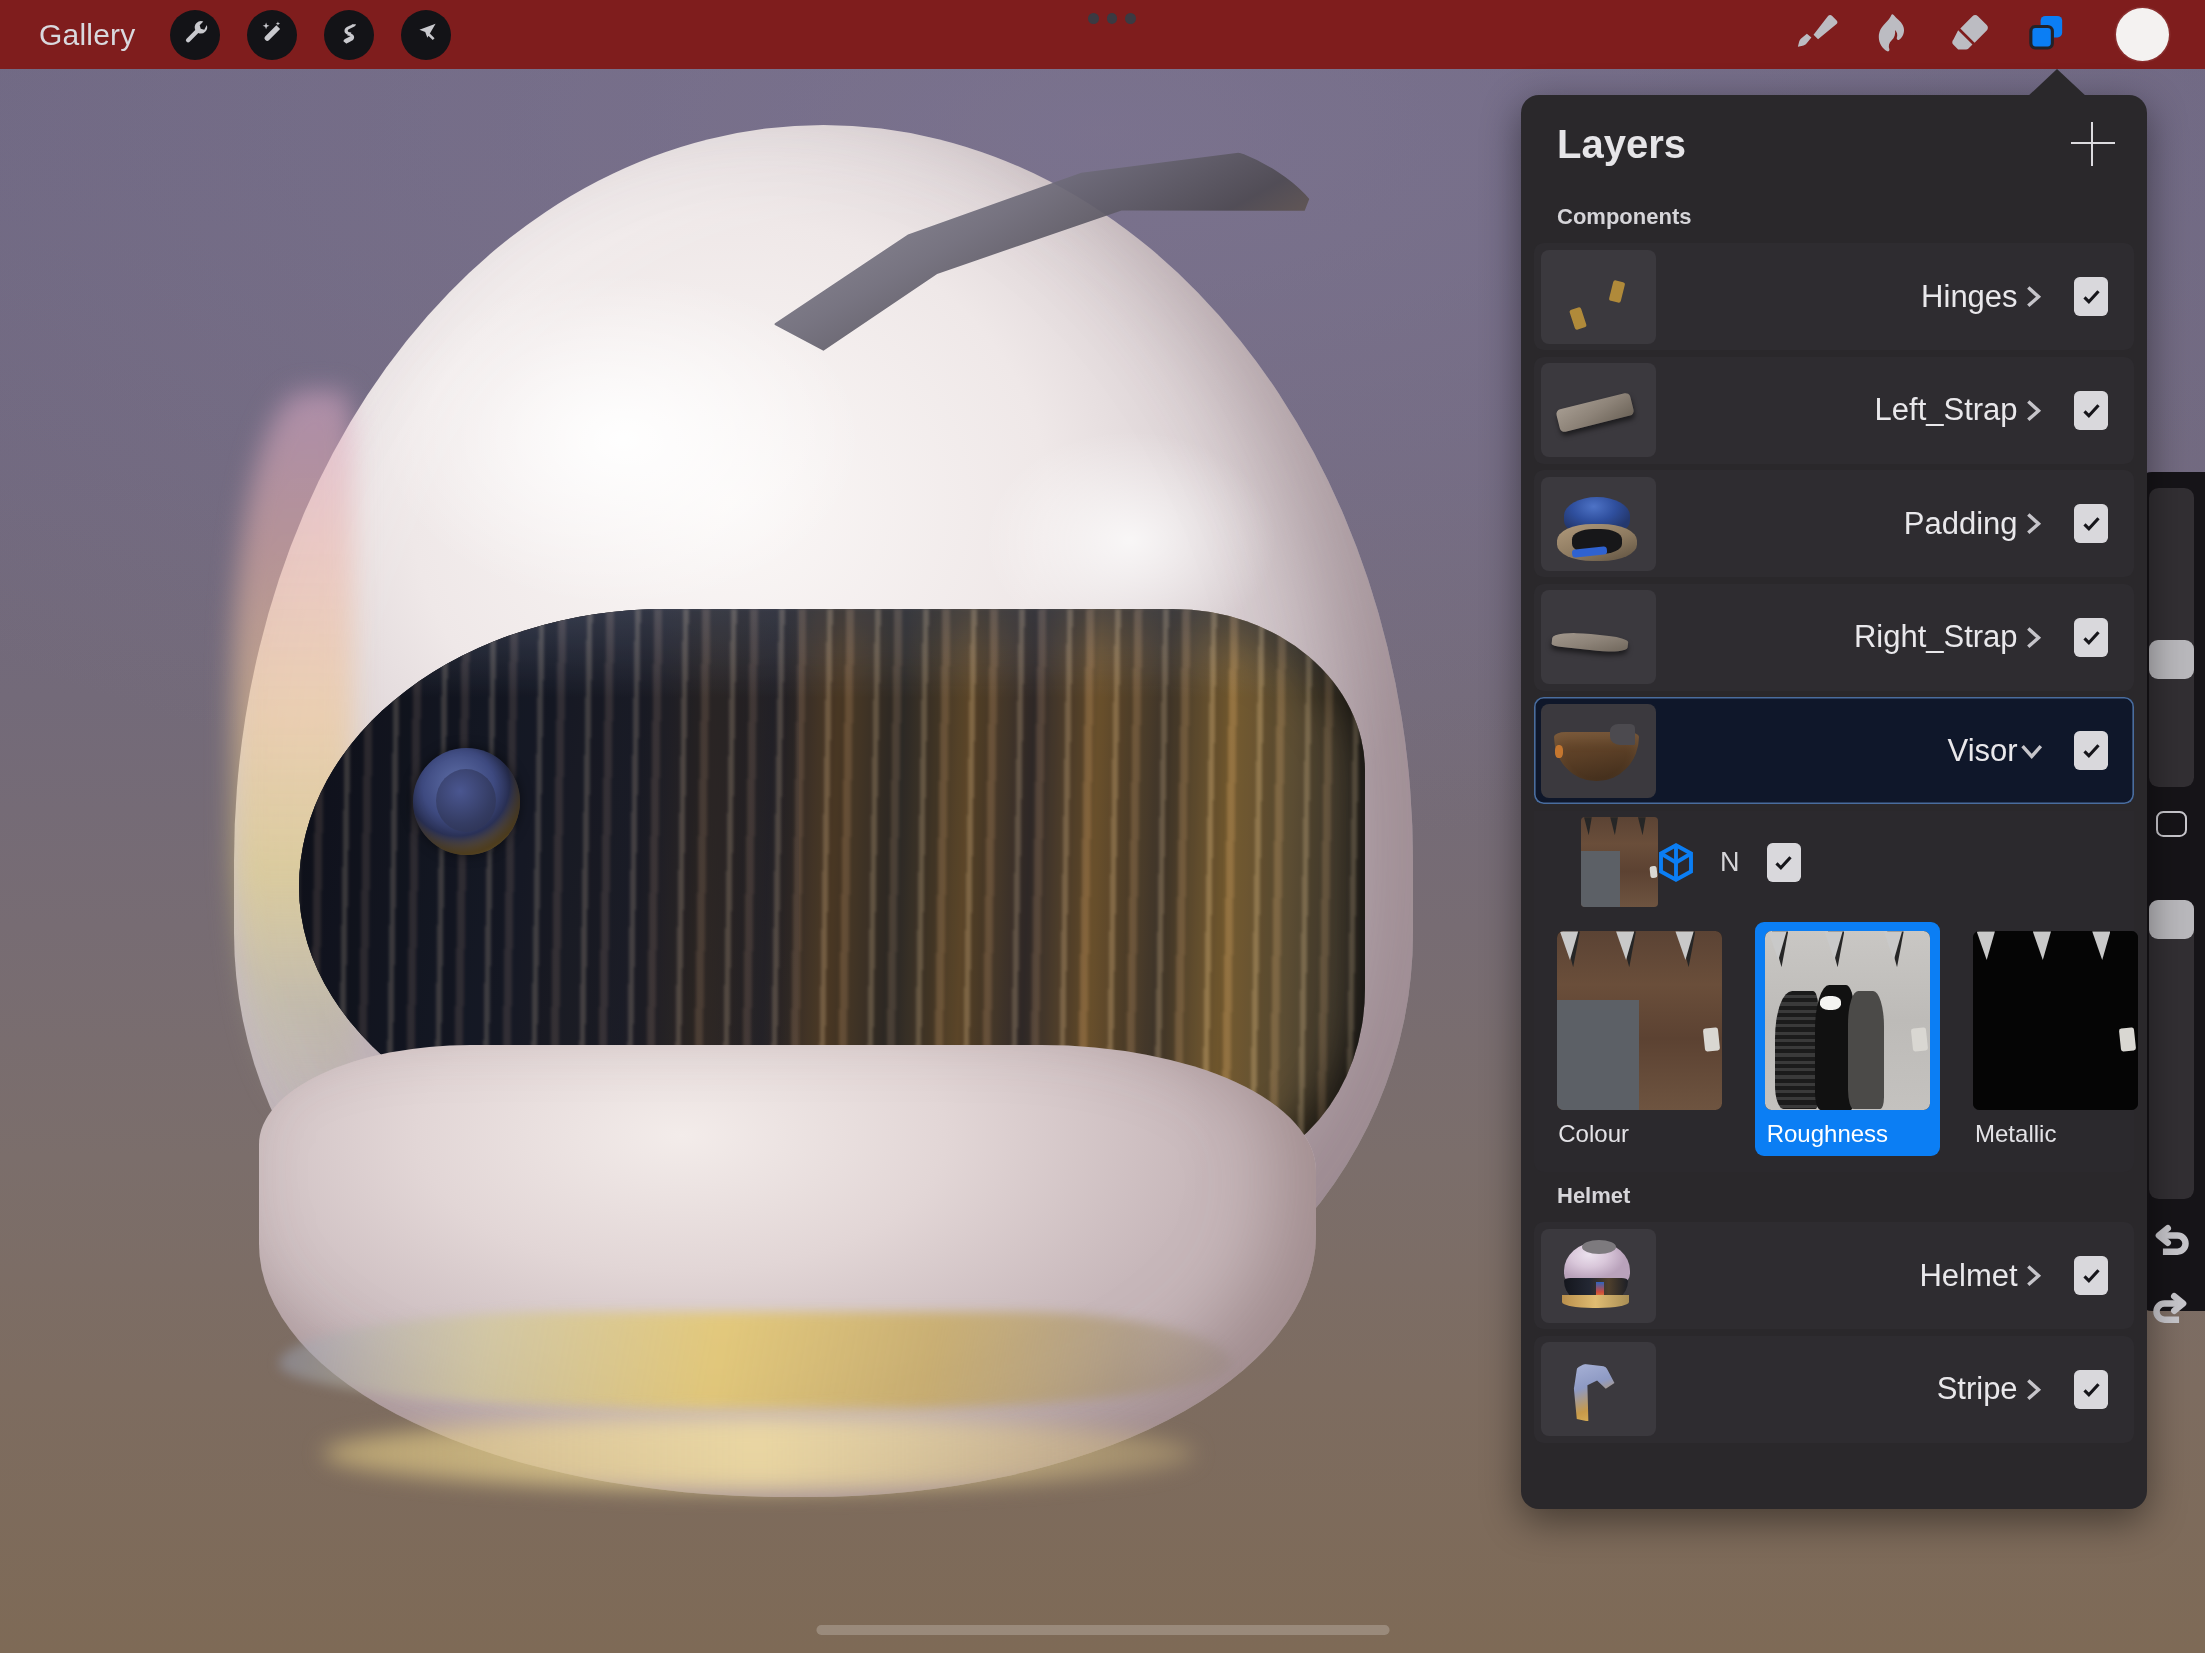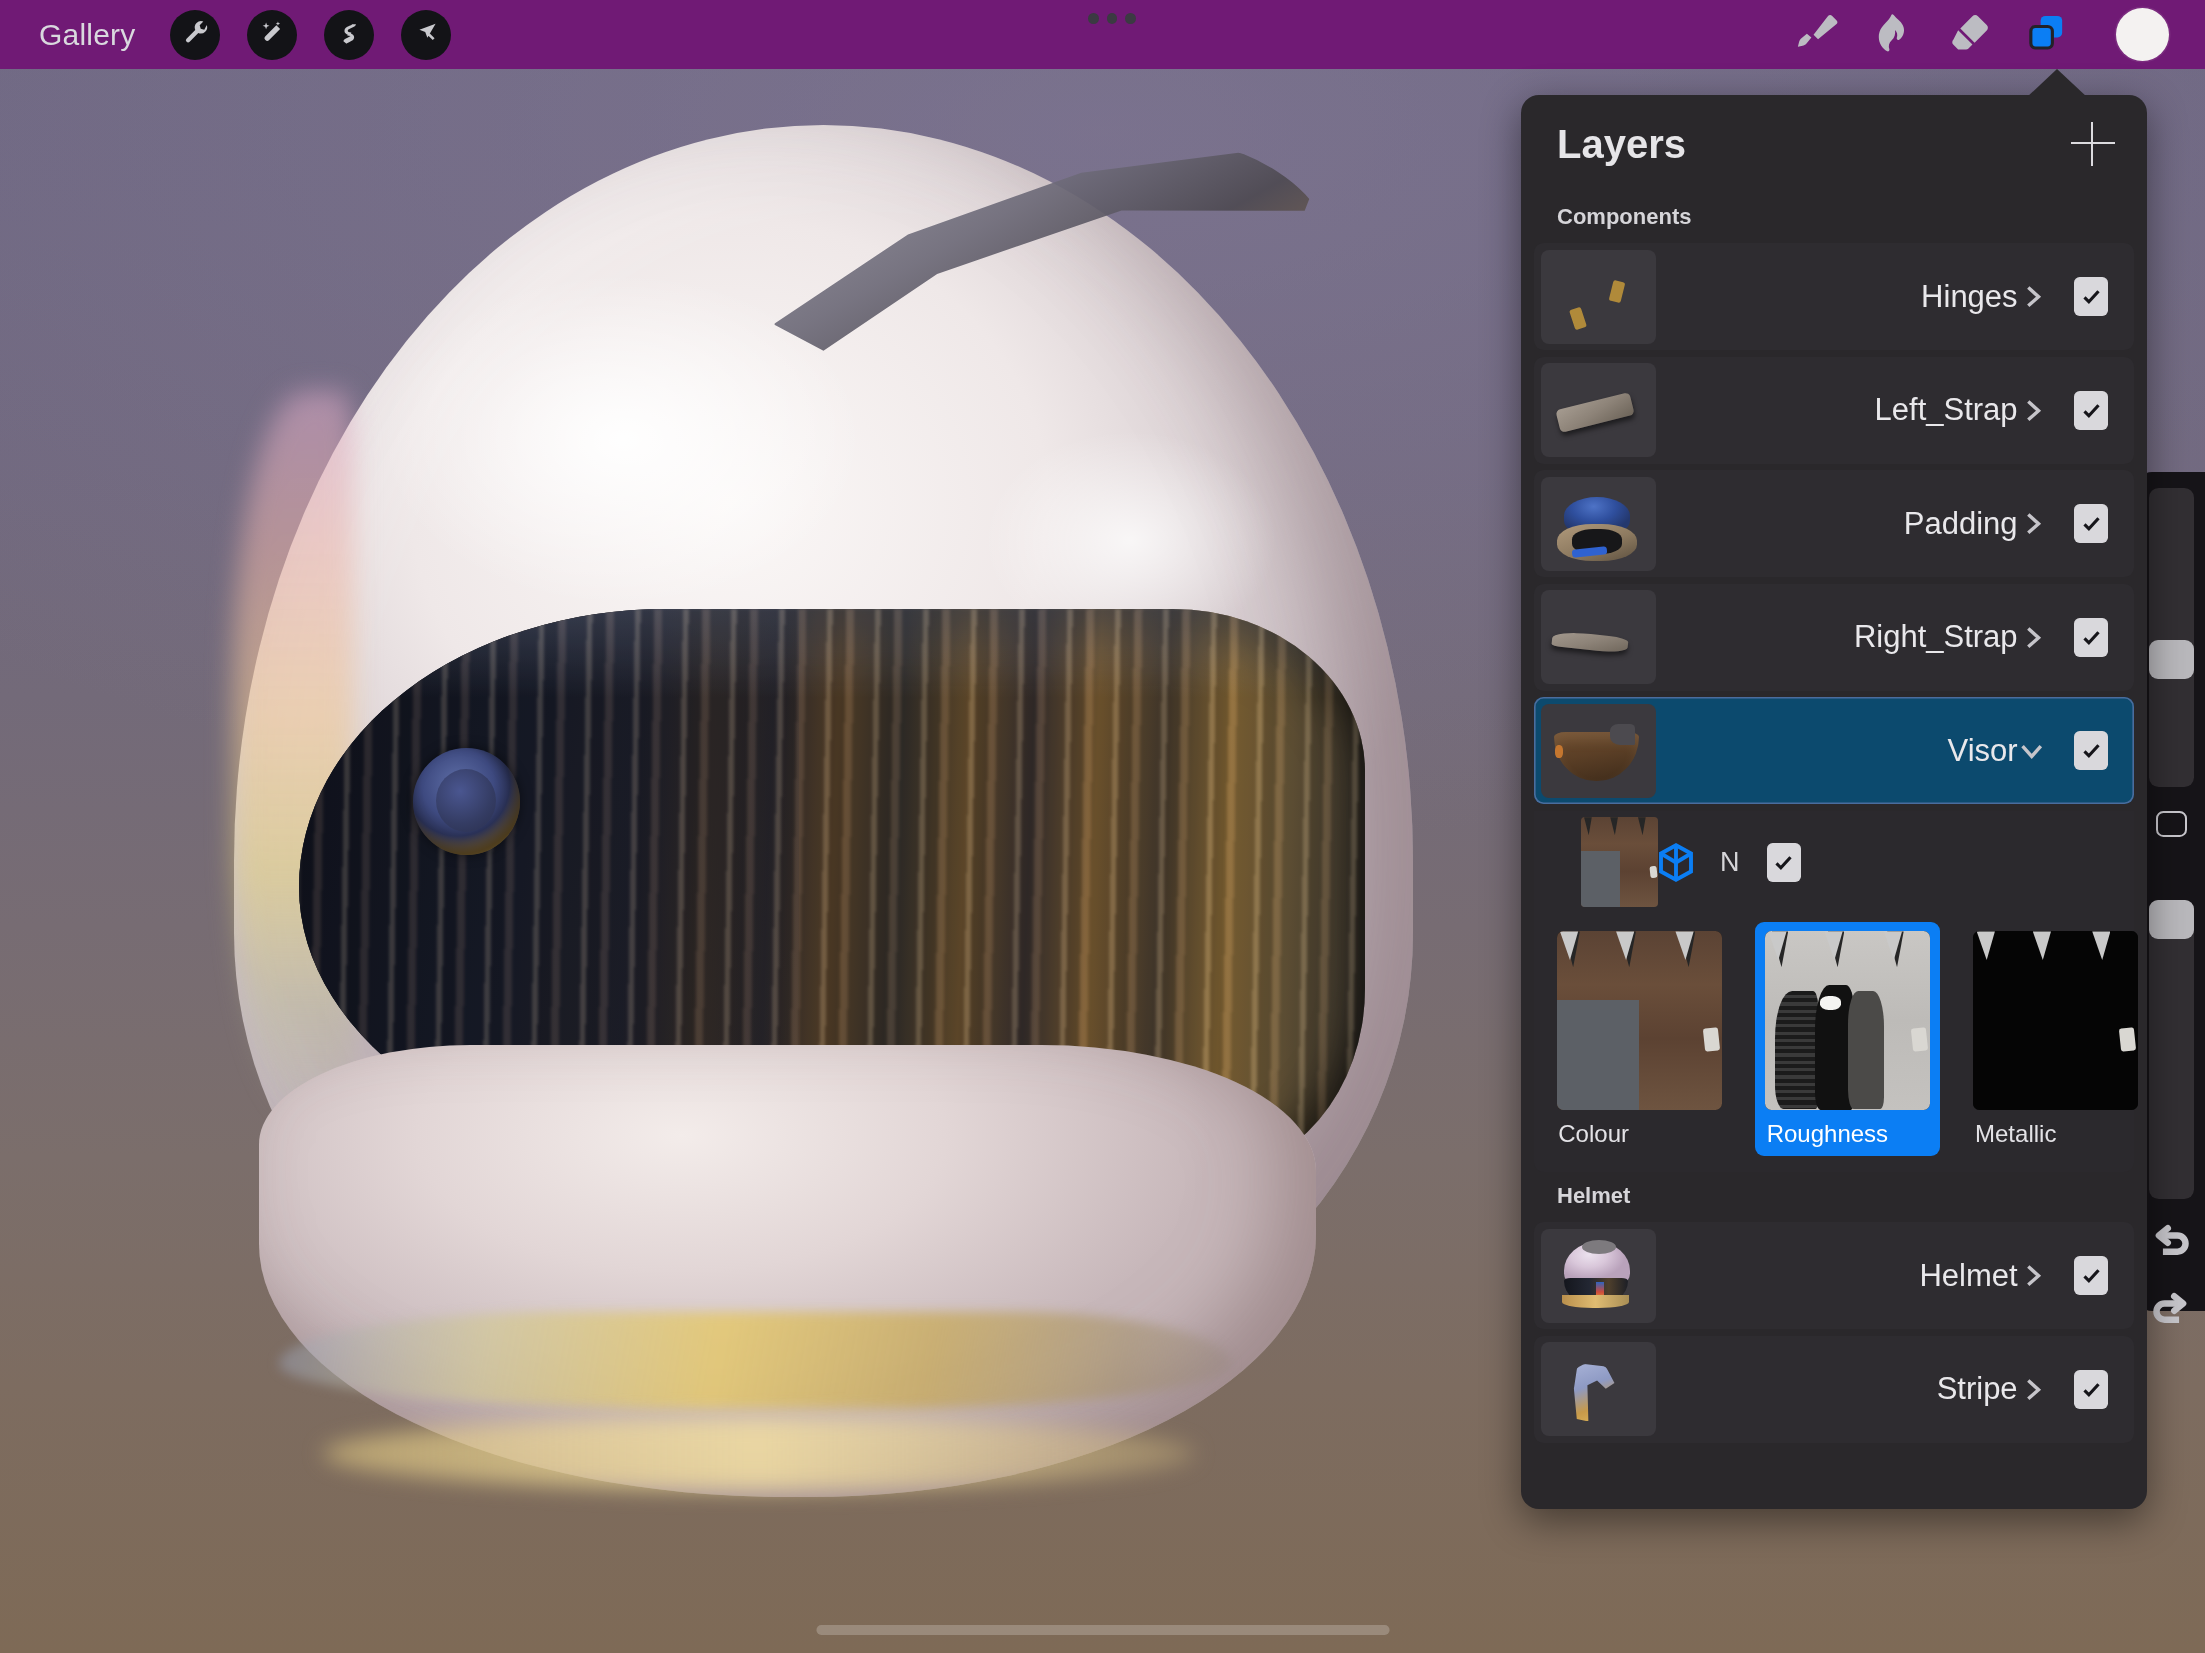--- a/index.html
+++ b/index.html
@@ -120,21 +120,21 @@
   .chin-bottom-glow{
     position:absolute; left:121px; top:1292px; width:872px; height:73px;
     border-radius:50%;
     background:linear-gradient(90deg, rgba(230,205,130,.55), rgba(245,225,160,.8), rgba(200,175,120,.4));
     filter:blur(10.5px);
   }
 
   
   #topbar {
     position:absolute; left:0; top:0; width:2205px; height:69px;
-    background:#701a75; z-index:40;
+    background:#7f1d1d; z-index:40;
   }
   .tb-left { position:absolute; left:0; top:0; height:69px; display:flex; align-items:center; }
   #gallery-btn {
     margin-left:31px; color:#d9d9de; font-size:30px; letter-spacing:0.2px;
     padding:4.8px 8px; cursor:pointer;
   }
   .tb-icon-btn {
     width:50px; height:50px; border-radius:50%; background:#131317;
     display:flex; align-items:center; justify-content:center;
     margin-left:27px; cursor:pointer;
@@ -191,21 +191,21 @@
     color:#d6d5d9; font-size:22px; font-weight:bold;
     padding:11.3px 0 13px 36px;
   }
 
   .layer-row {
     position:relative; margin:0 13px 6.5px 13px;
     height:107px; border-radius:9.7px;
     background:#2e2c30; display:flex; align-items:center;
     cursor:pointer;
   }
-  .layer-row.selected { background:#0c4a6e; box-shadow:inset 0 0 0 1.6px #4a6d9e; }
+  .layer-row.selected { background:#0f172a; box-shadow:inset 0 0 0 1.6px #4a6d9e; }
   .layer-thumb {
     width:115px; height:94px; margin-left:6.5px; border-radius:8px;
     background:#3b393e; overflow:hidden; position:relative; flex:none;
   }
   .layer-name {
     flex:1; margin-left:47px; color:#e9e8eb; font-size:31px;text-align:right;
   }
   .chevron {
     width:27.4px; height:27.4px; margin-right:29px; flex:none;
   }

